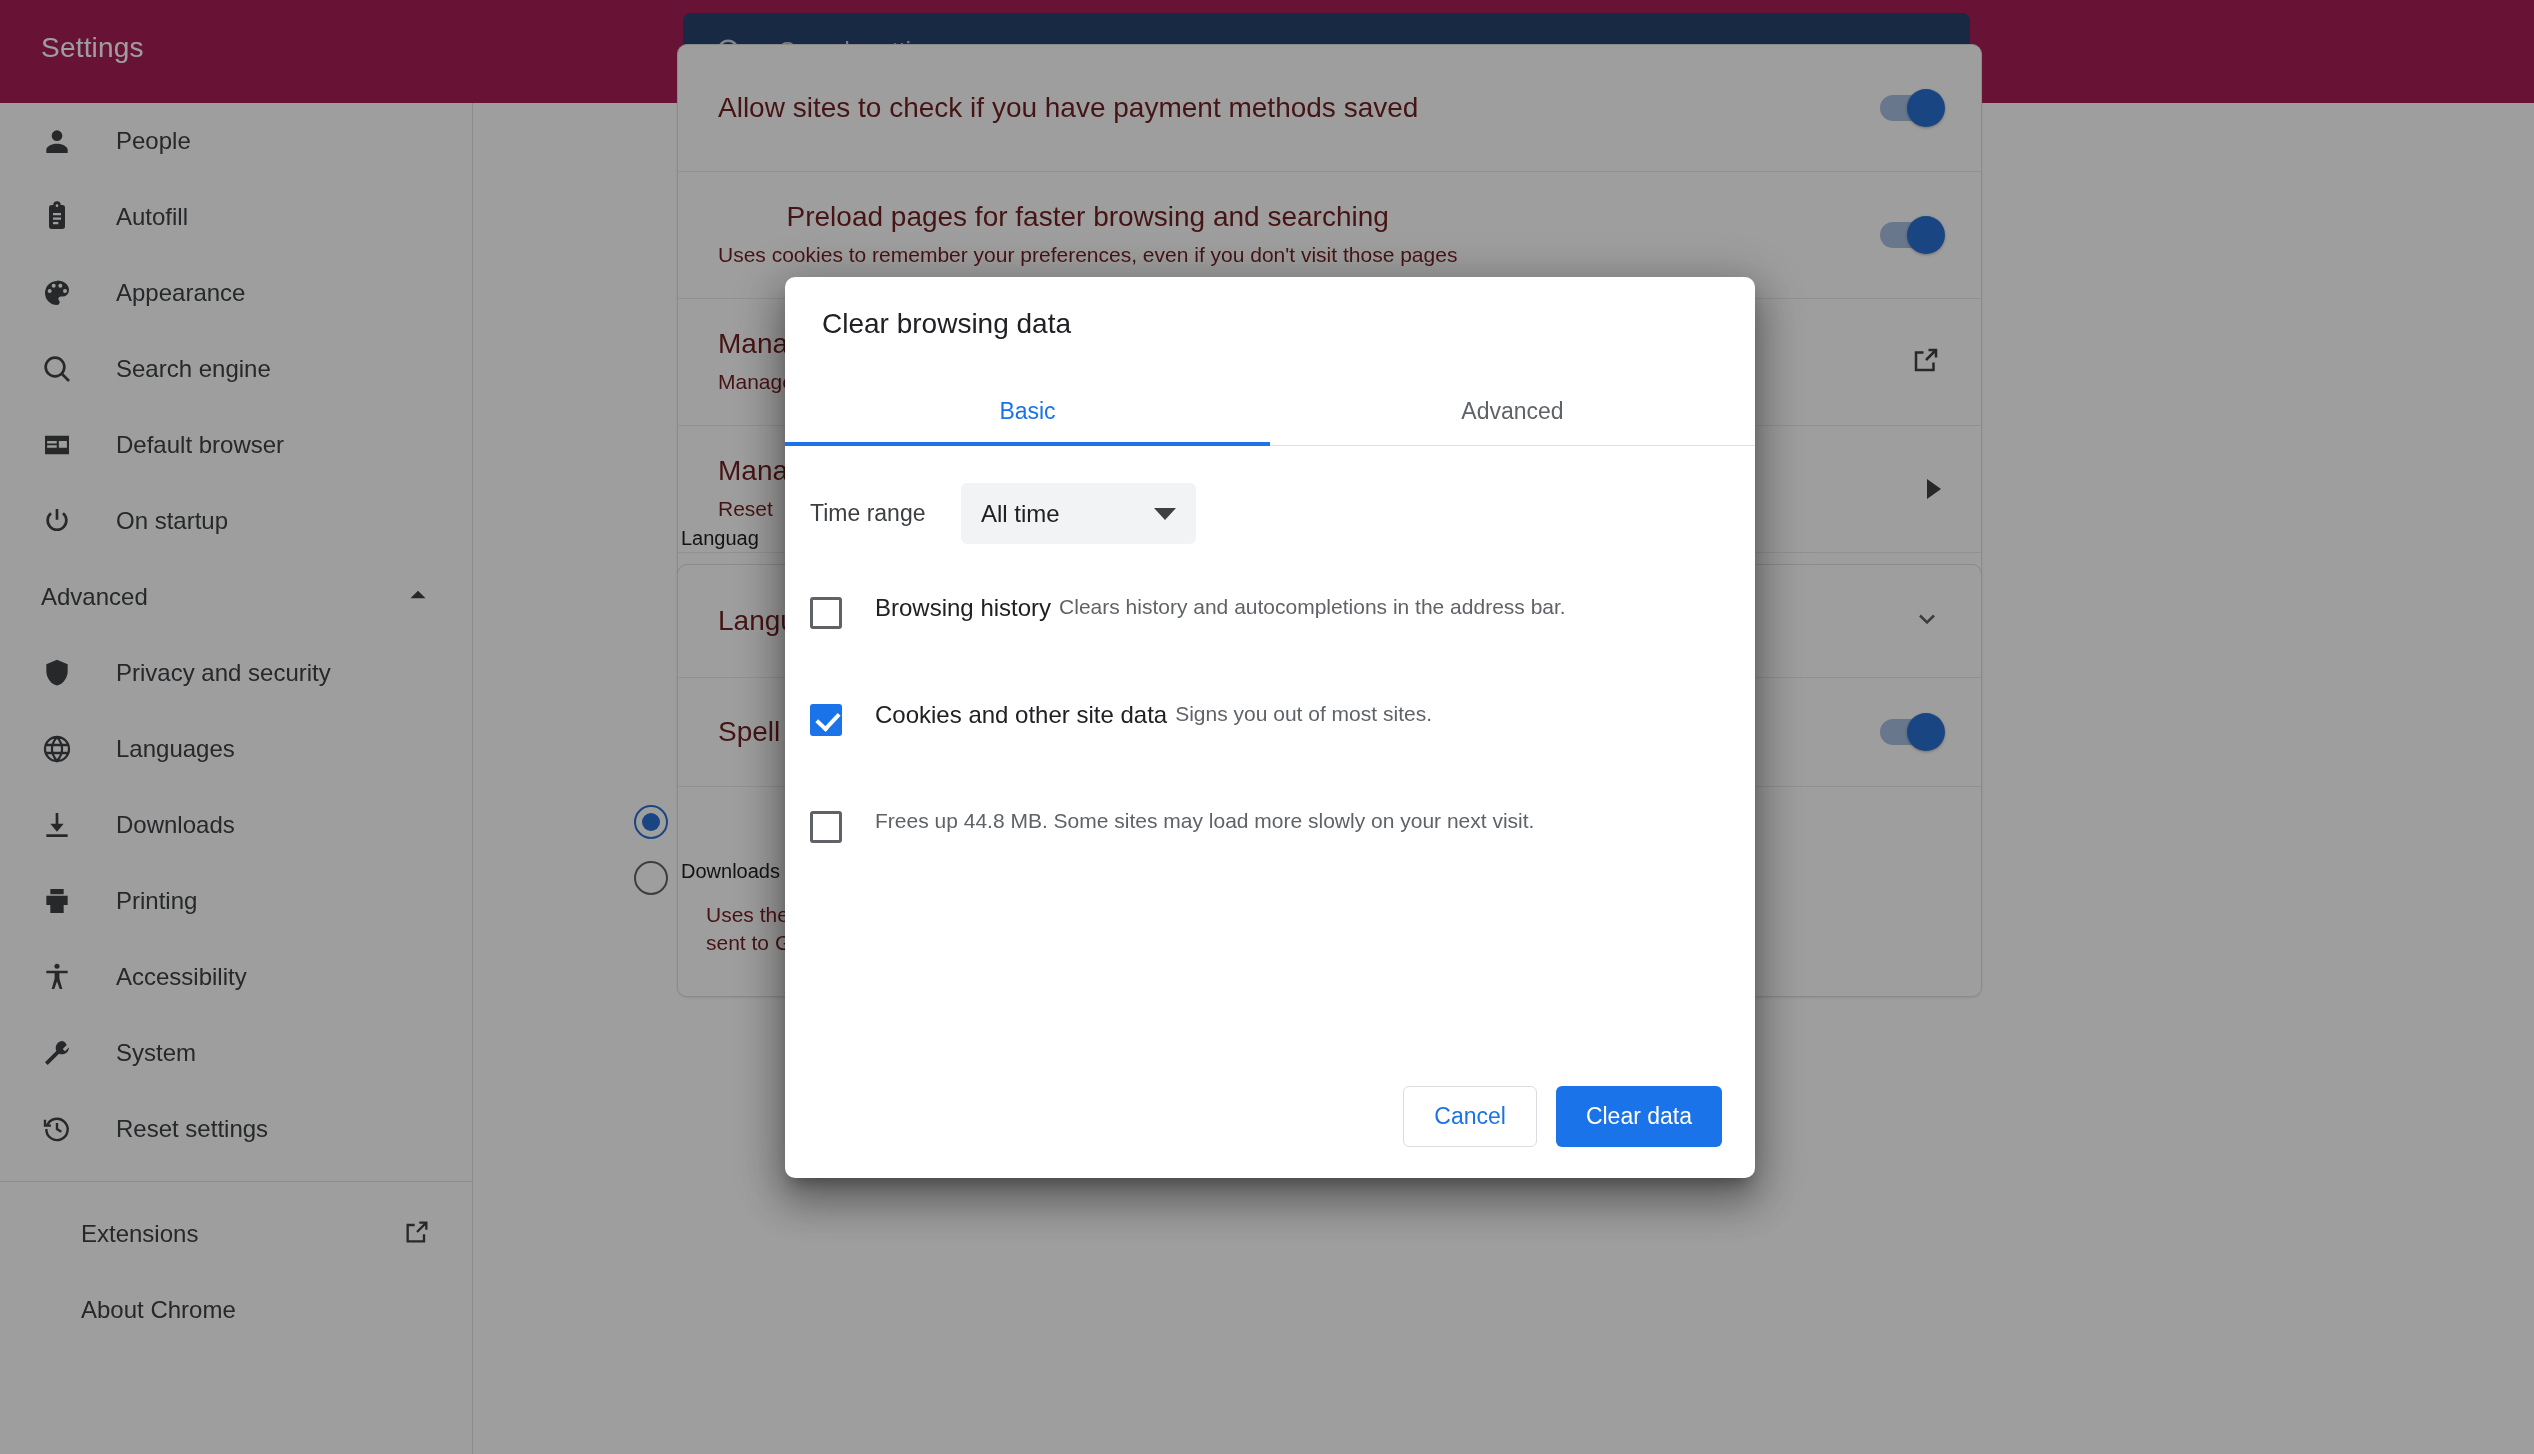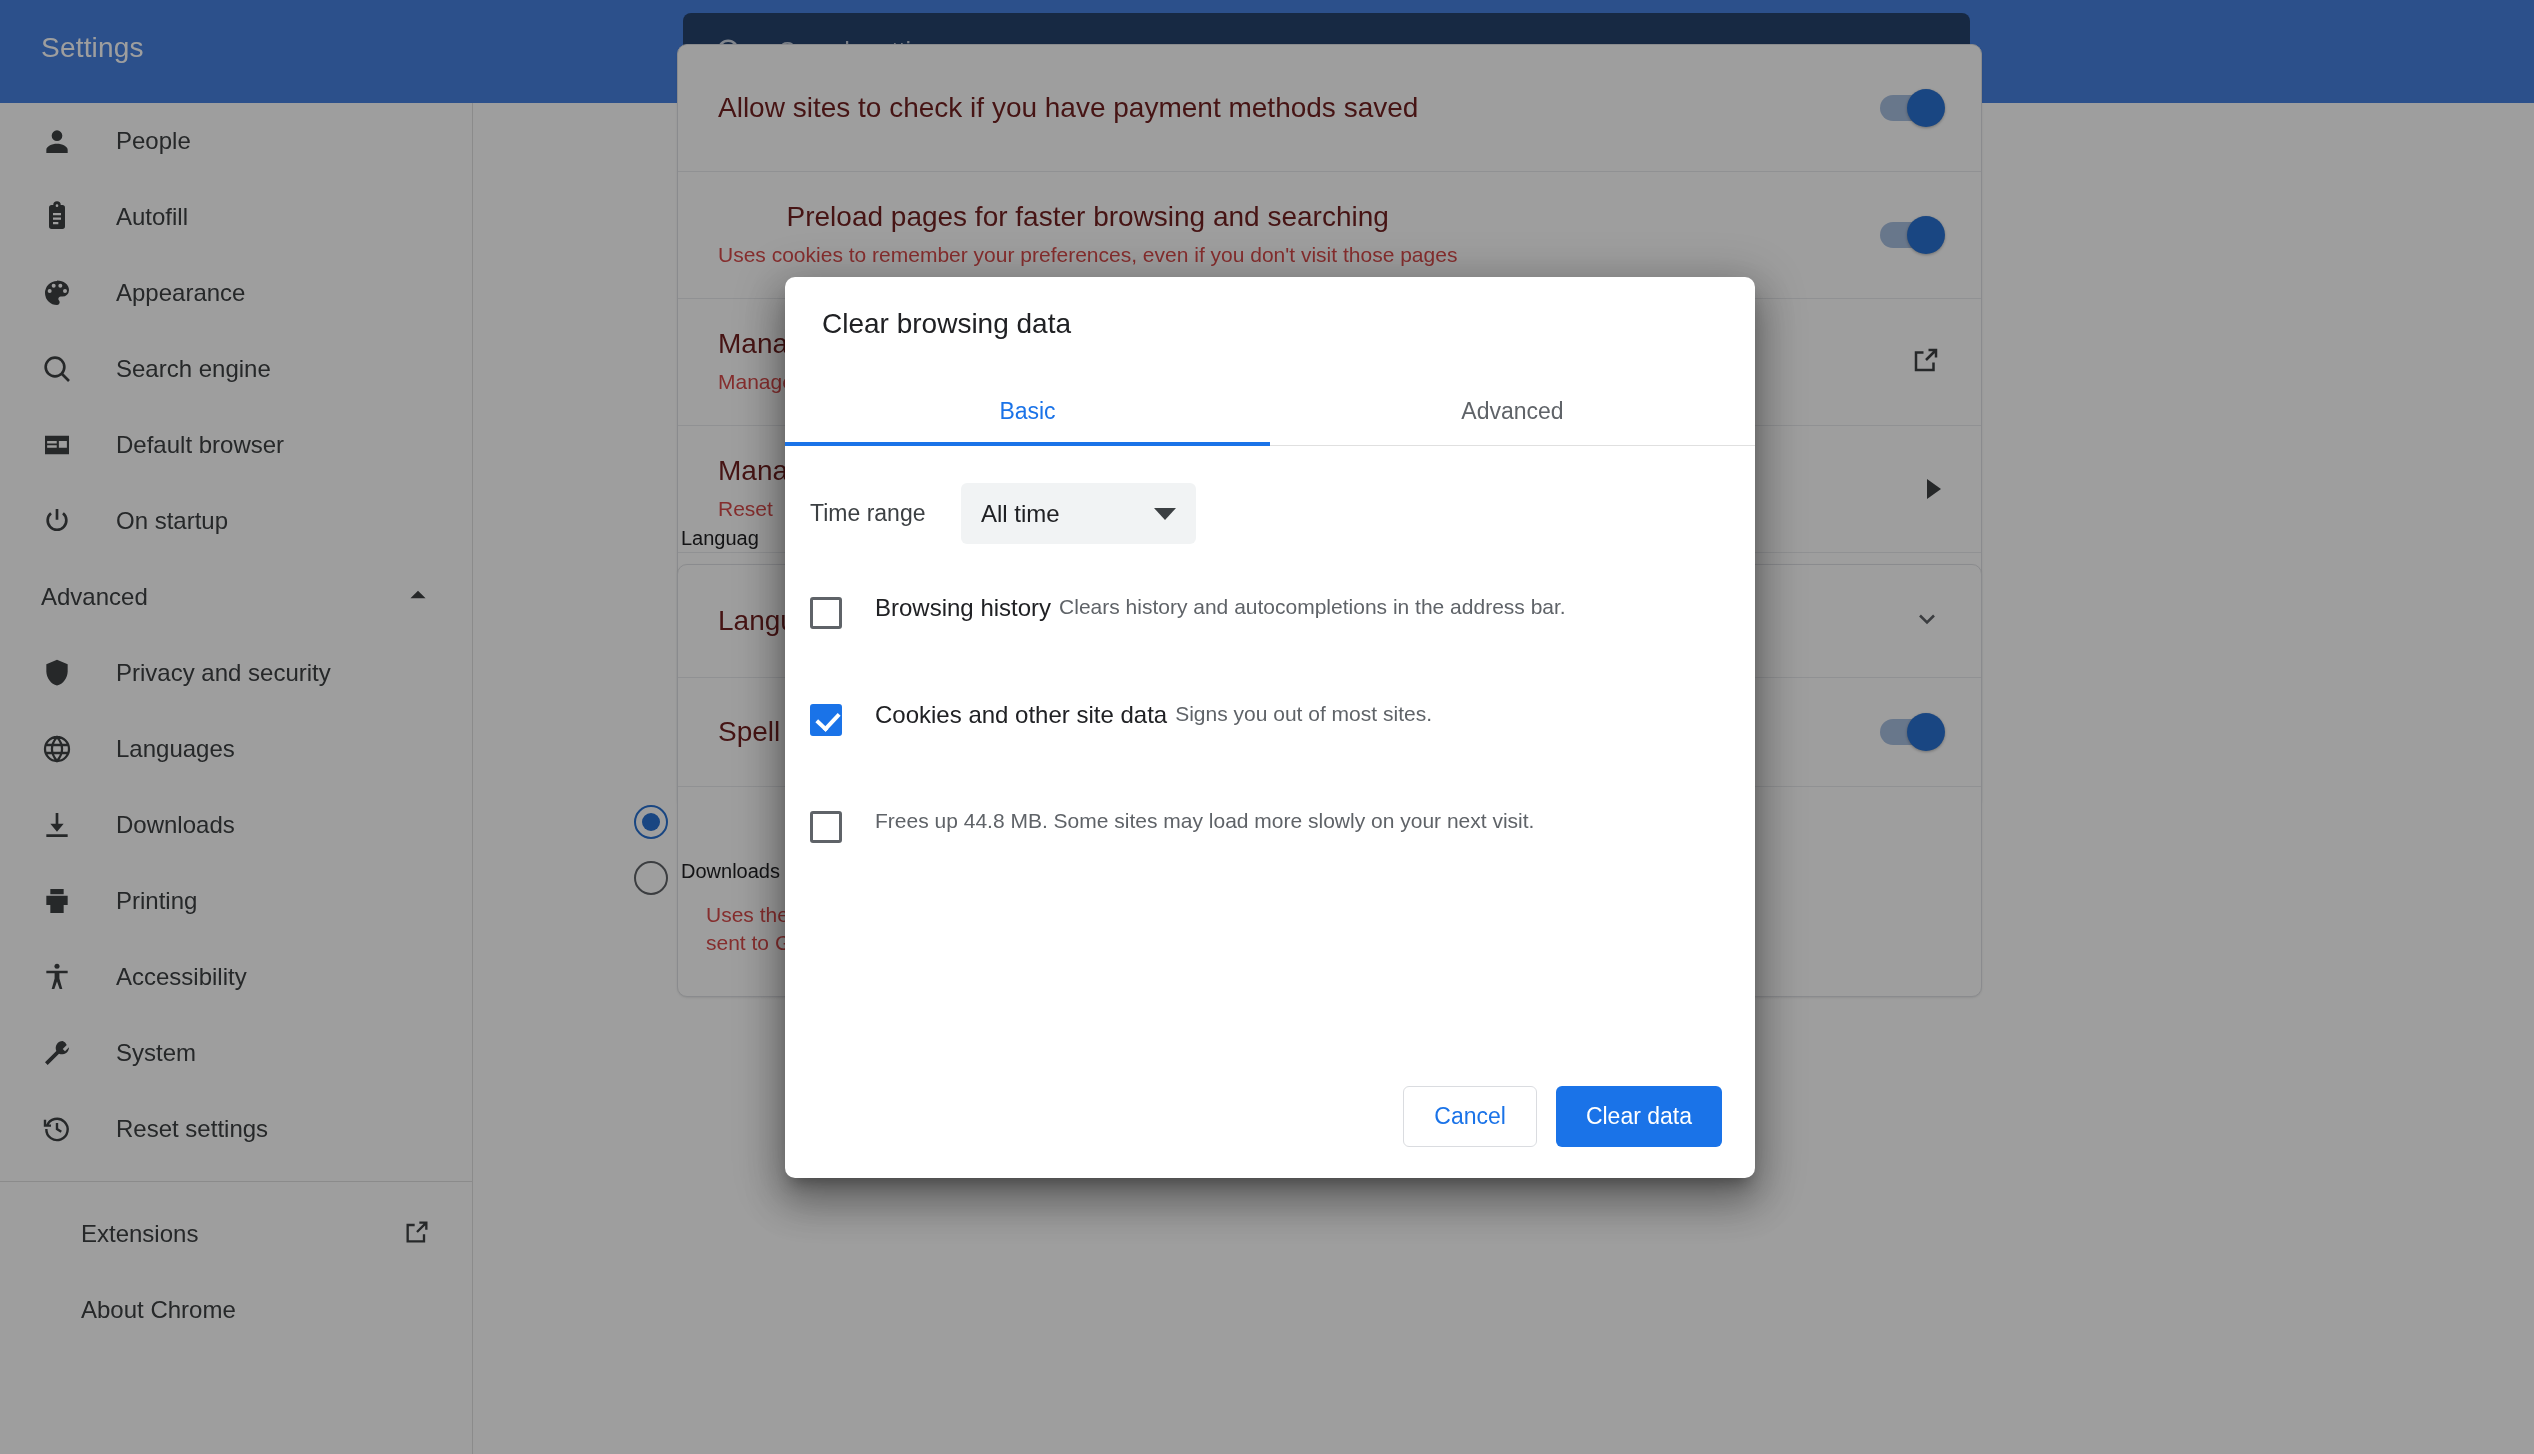--- a/index.html
+++ b/index.html
@@ -15,21 +15,21 @@
 
   
   #backdrop-layer {
     position: absolute; inset: 0;
     filter: brightness(0.62) saturate(0.82);
   }
 
   
   .topbar {
     position: absolute; left:0; top:0; width:2534px; height:103px;
-    background:#3b82f6;
+    background:#be185d;
   }
   .topbar-title {
     position:absolute; left:41px; top:32px;
     font-size:28px; color:#ffffff; letter-spacing:0.2px;
   }
   .search-wrap {
     position:absolute; left:683px; top:13px; width:1287px; height:77px;
     background:#1f4276; border-radius:8px;
     display:flex; align-items:center; padding-left:32px; gap:34px;
   }
@@ -75,21 +75,21 @@
     border:1px solid #dfe1e5; border-radius:10px;
     box-shadow:0 1px 2px rgba(60,64,67,.12);
   }
   .row {
     display:flex; align-items:center; justify-content:space-between;
     padding:0 40px; min-height:127px; border-bottom:1px solid #e8eaed;
   }
   .row:last-child { border-bottom:0; }
   .row-texts { display:flex; flex-direction:column; gap:8px; max-width:990px;}
   .row-title { font-size:28px; color:#7f1d1d;text-align:center; }
-  .row-sub { font-size:21px; color:#ef4444; line-height:1.35; }
+  .row-sub { font-size:21px; color:#7f1d1d; line-height:1.35; }
   .toggle {
     width:61px; height:26px; border-radius:13px; background:#a4c0e8;
     position:relative; flex:0 0 auto; cursor:pointer;
   }
   .toggle::after {
     content:""; position:absolute; right:-4px; top:-6px;
     width:38px; height:38px; border-radius:50%;
     background:#1a73e8; box-shadow:0 1px 3px rgba(0,0,0,.3);
   }
   .arrow-right { width:0;height:0;border-left:14px solid #3c4043;border-top:10px solid transparent;border-bottom:10px solid transparent; flex:0 0 auto;}

